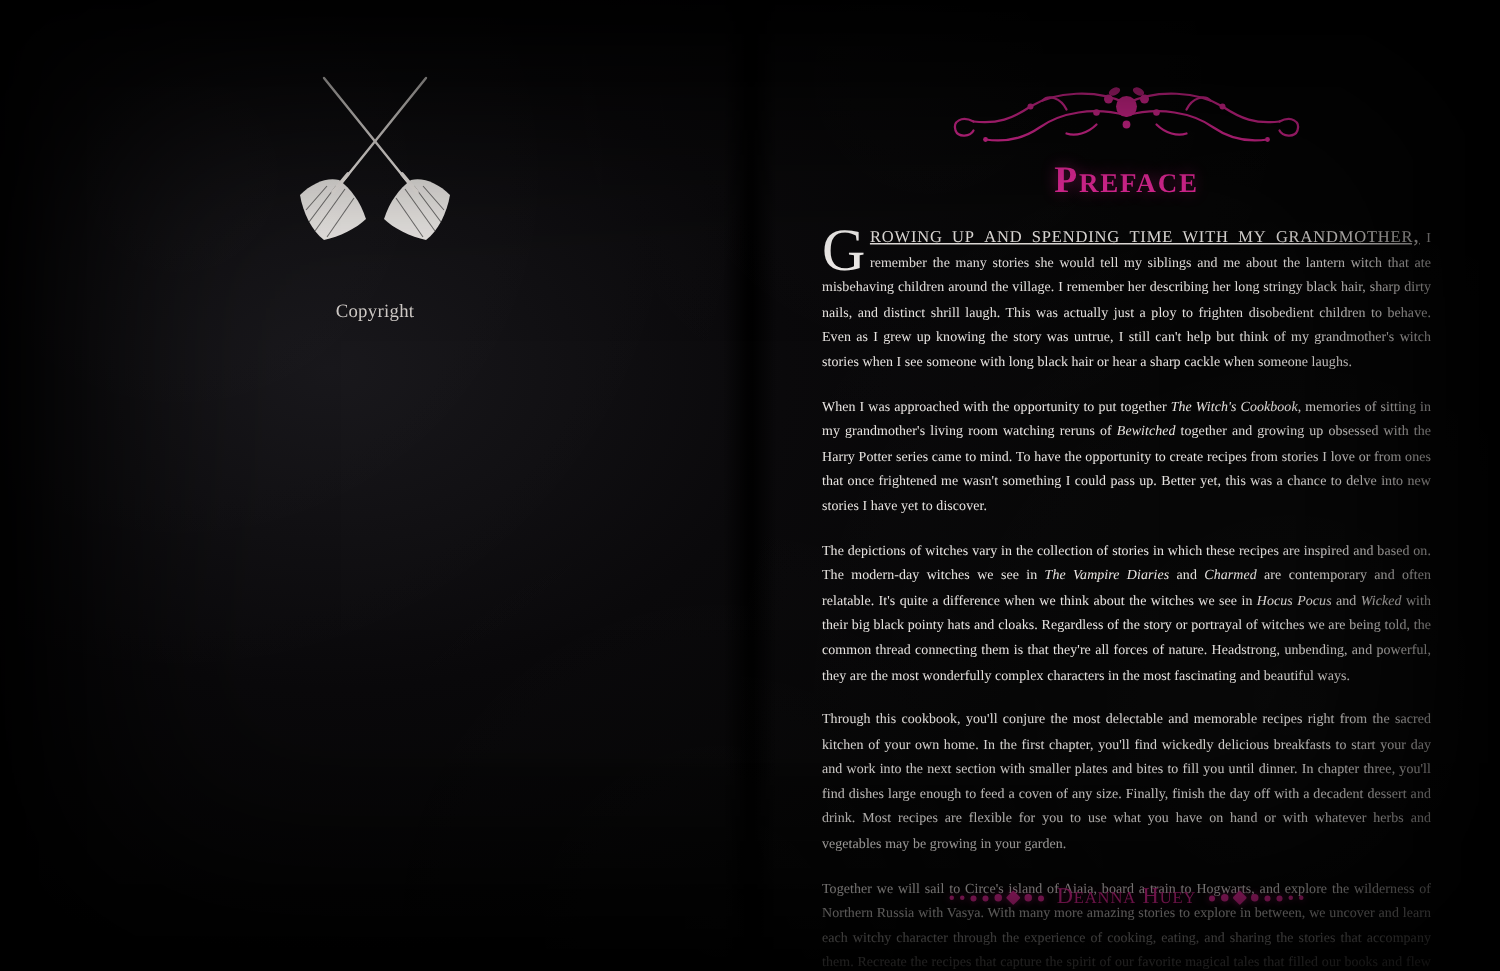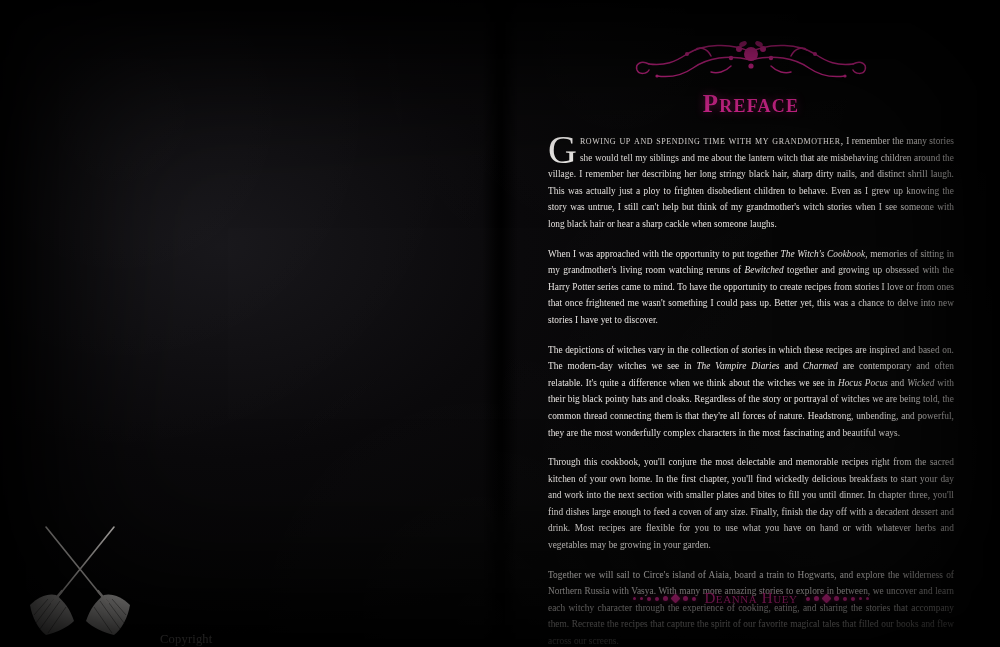--- a/index.html
+++ b/index.html
@@ -50,42 +50,43 @@
     transform: translateX(-50%);
     pointer-events: none;
     background: linear-gradient(to right, rgba(0,0,0,0) 0%, rgba(0,0,0,.85) 45%, rgba(0,0,0,.9) 55%, rgba(0,0,0,0) 100%);
   }
 
   
   .page-left {
     width: 500px;
     position: relative;
     display: flex;
-    flex-direction: row;
-    align-items: flex-end;
+    flex-direction: column;
+    align-items: center;
   }
   .brooms {
     margin-top: 42px;
     width: 160px;
     height: 130px;
   }
   .copyright {
     margin-top: 28px;
     font-size: 12.5px;
     letter-spacing: .2px;
     color: #cfcac6;
     font-family: "Liberation Serif", serif;
   }
 
   
   .page-right {
     width: 500px;
     position: relative;
     padding: 36px 46px 20px 48px;
     box-sizing: border-box;
+    margin-top: 17px;
   }
   .orn-top {
     width: 320px;
     height: 52px;
     display: block;
     margin: 0 auto 2px;
   }
   .preface-title {
     text-align: center;
     color: #ef2aa0;
@@ -110,21 +111,22 @@
     float: left;
     font-size: 40px;
     line-height: 31px;
     padding: 2px 3px 0 0;
     color: #f3f0ee;
     font-family: "Liberation Serif", serif;
   }
   .smallcaps {
     font-variant: small-caps;
     letter-spacing: .55px;
-    font-size: 11px;
+    font-size: 15px;
+    text-decoration: underline;
   }
   em { }
 
   .orn-bottom-wrap {
     position: absolute;
     left: 48px;
     right: 46px;
     bottom: 40px;
     text-align: center;
   }

